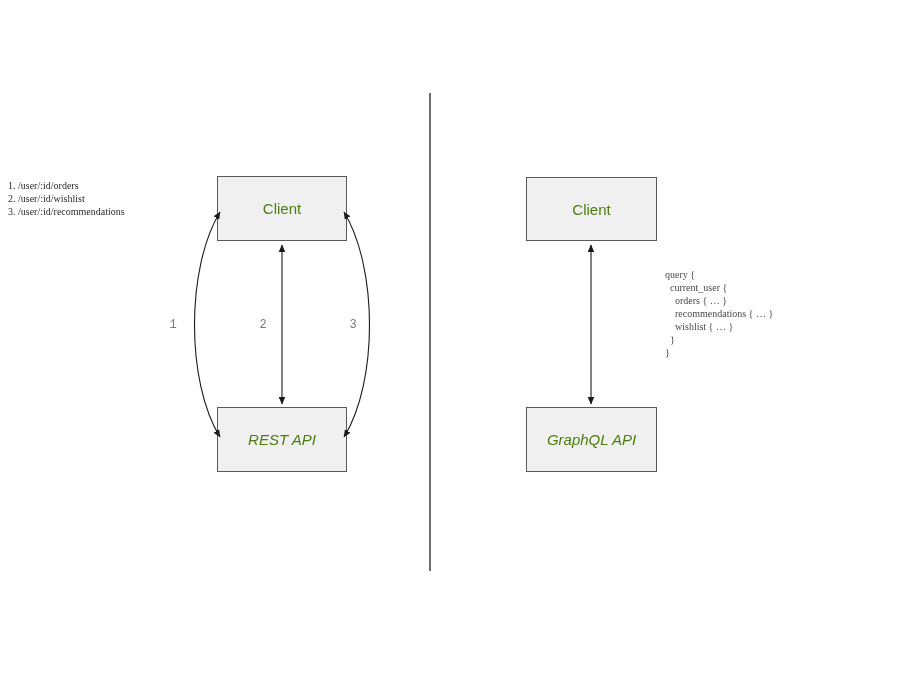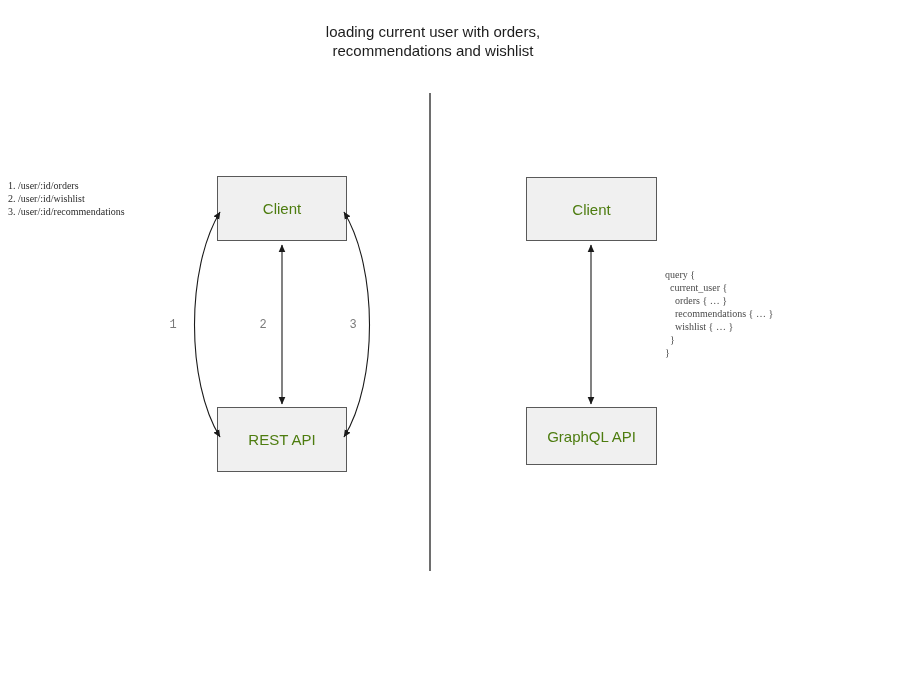--- a/index.html
+++ b/index.html
@@ -34,23 +34,23 @@
     background:var(--divider);
   }
   .node{
     position:absolute;
     background:var(--node-fill);
     border:1.4px solid var(--node-border);
     display:flex;align-items:center;justify-content:center;
     font-size:15px;color:#4d7c0f;
   }
   .node-client-left{left:217px;top:176px;width:130px;height:65px;}
-  .node-rest-api{left:217px;top:407px;width:130px;height:65px;}
+  .node-rest-api{left:217px;top:407px;width:130px;height:65px;font-style:italic;}
   .node-client-right{left:526px;top:177px;width:131px;height:64px;}
-  .node-graphql-api{left:526px;top:407px;width:131px;height:58px;}
+  .node-graphql-api{left:526px;top:407px;width:131px;height:65px;font-style:italic;}
   pre.code{
     font-family:Liberation Serif, serif;
     font-size:10px;line-height:13px;
     white-space:pre;
   }
   .endpoints{
     position:absolute;left:8px;top:179px;
     color:#2b2b2b;
   }
   .query{
@@ -76,22 +76,20 @@
     stroke:var(--arrow);
     stroke-width:1.1;
   }
   #ah path{fill:var(--arrow);}
 </style>
 </head>
 <body>
 
 <div class="canvas">
 
-  <div class="title">loading current user with orders,
-recommendations and wishlist</div>
 
   <div class="divider"></div>
 
   <pre class="code endpoints">1. /user/:id/orders
 2. /user/:id/wishlist
 3. /user/:id/recommendations</pre>
 
   <div class="node node-client-left">
     <span>Client</span>
   </div>

